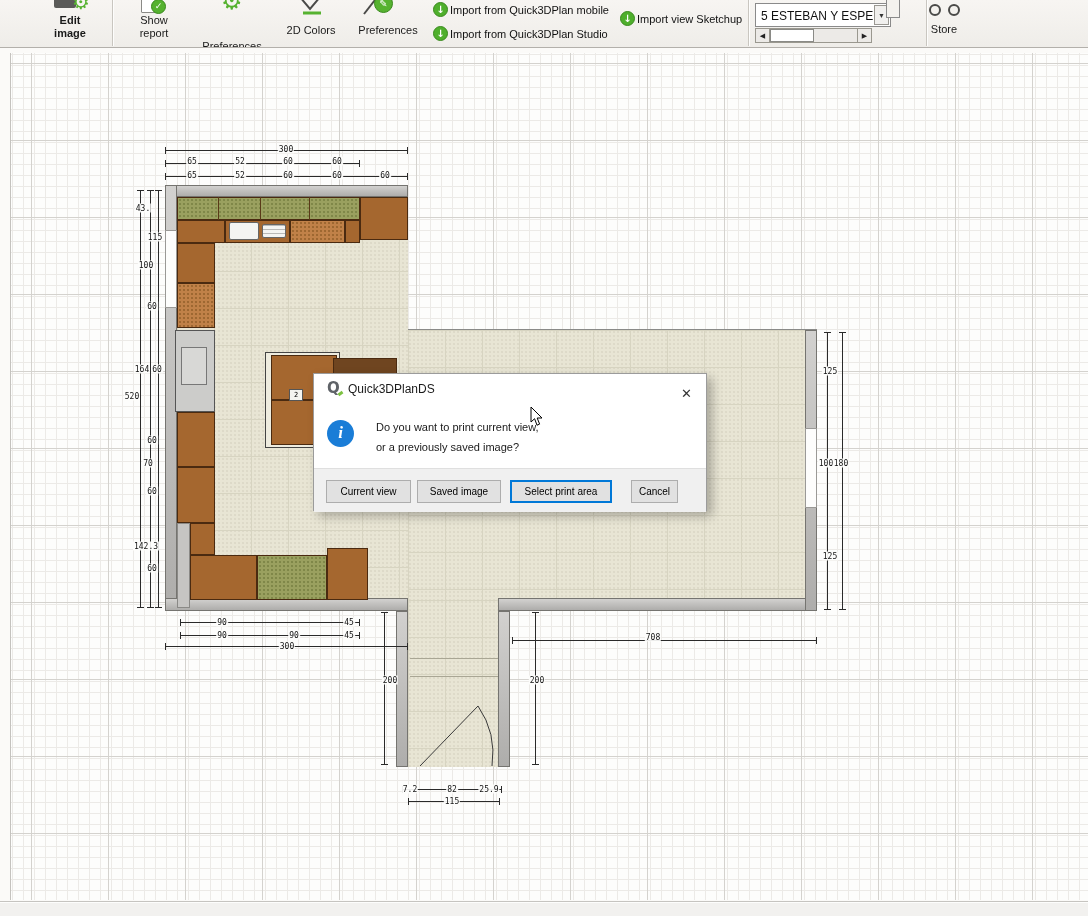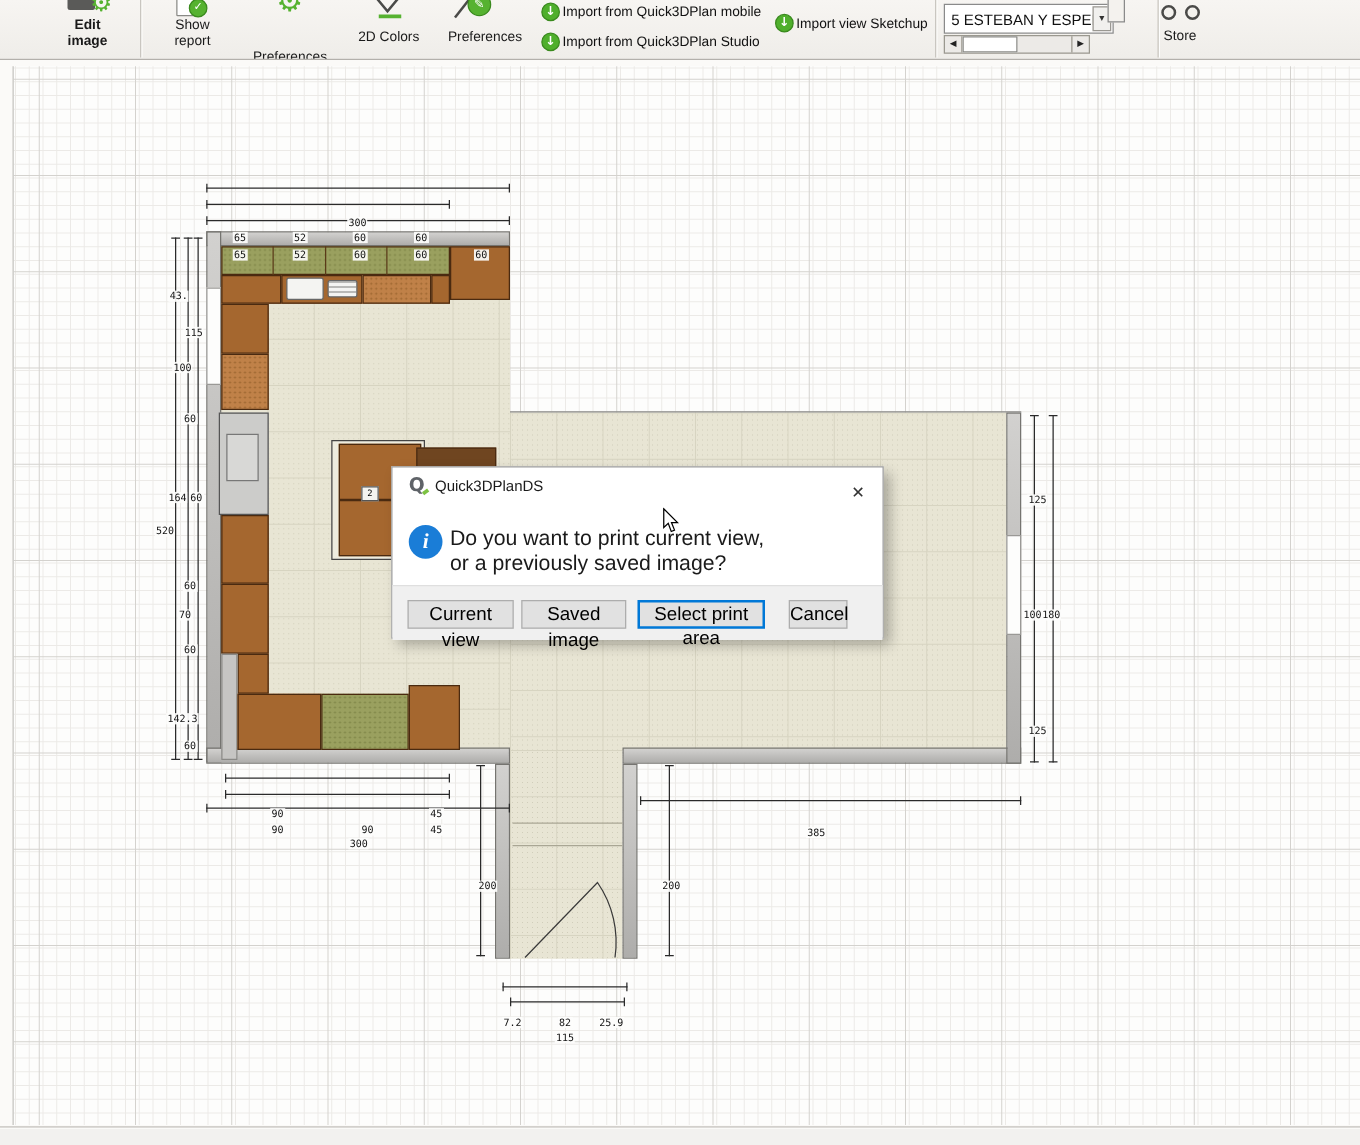--- a/index.html
+++ b/index.html
@@ -63,37 +63,37 @@
   .thinline{position:absolute;background:#a9a694;}
 
   
   .dl-h{position:absolute;height:1px;background:#2a2a2a;}
   .dl-v{position:absolute;width:1px;background:#2a2a2a;}
   .dl-h::before,.dl-h::after{content:"";position:absolute;width:1px;height:7px;background:#2a2a2a;top:-3px;}
   .dl-h::before{left:0;} .dl-h::after{right:0;}
   .dl-v::before,.dl-v::after{content:"";position:absolute;height:1px;width:7px;background:#2a2a2a;left:-3px;}
   .dl-v::before{top:0;} .dl-v::after{bottom:0;}
   .dim{position:absolute;transform:translate(-50%,-50%);font:8px "DejaVu Sans Mono",monospace;
-    color:#111;background:rgba(253,253,252,.92);padding:0 1px;white-space:nowrap;z-index:3;margin-top:29px;}
+    color:#111;background:rgba(253,253,252,.92);padding:0 1px;white-space:nowrap;z-index:3;}
   #island-tag{position:absolute;left:289px;top:389px;width:12px;height:10px;background:#f4f4f0;border:1px solid #555;
     font:7px/10px "DejaVu Sans Mono",monospace;text-align:center;z-index:2;}
 
   
   #dialog{position:absolute;left:313px;top:373px;width:394px;height:138px;background:#fff;border:1px solid #9b9b9b;
     box-shadow:5px 5px 10px rgba(0,0,0,.28);z-index:10;box-sizing:border-box;}
   #dlg-title{position:absolute;left:34px;top:8px;font-size:12px;color:#1a1a1a;}
   #dlg-qicon{position:absolute;left:13px;top:6px;width:16px;height:16px;font:bold 15px/16px "DejaVu Sans",sans-serif;color:#5f6368;}
   #dlg-qicon::after{content:"";position:absolute;right:0px;bottom:1px;width:5px;height:3px;background:#7dc242;transform:rotate(-35deg);}
   #dlg-close{position:absolute;left:367px;top:13px;font-size:13px;color:#333;line-height:13px;}
   #dlg-info{position:absolute;left:13px;top:46px;width:27px;height:27px;border-radius:50%;background:#1a7dd7;
     color:#fff;font:bold italic 17px/26px "Liberation Serif",serif;text-align:center;}
-  .dlg-text{position:absolute;left:46px;font-size:17px;color:#1a1a1a;white-space:nowrap;text-align:right;}
+  .dlg-text{position:absolute;left:62px;font-size:11px;color:#1a1a1a;white-space:nowrap;text-align:right;}
   #dlg-strip{position:absolute;left:0;top:94px;width:100%;height:44px;background:#f0f0f0;border-top:1px solid #dfdfdf;box-sizing:border-box;}
   .dlg-btn{position:absolute;top:11px;height:23px;background:#e1e1e1;border:1px solid #adadad;box-sizing:border-box;
-    font-size:15px;color:#000;text-align:center;line-height:21px;}
+    font-size:10px;color:#000;text-align:center;line-height:21px;}
   .dlg-btn.focused{border:2px solid #0078d7;line-height:19px;}
 
   
   #cursor{position:absolute;left:530px;top:406px;z-index:11;}
 
   
   #statusbar{position:absolute;left:0;top:901px;width:1088px;height:15px;background:#f2f1ef;
     border-top:1px solid #c6c4c0;box-shadow:inset 0 1px 0 #fdfdfc;z-index:6;}
 </style>
 </head>
@@ -253,21 +253,21 @@
       <span class="dim" style="left: 148px; top: 463px;">70</span>
       <span class="dim" style="left: 152px; top: 491px;">60</span>
       <span class="dim" style="left: 146px; top: 546px;">142.3</span>
       <span class="dim" style="left: 152px; top: 568px;">60</span>
       <span class="dim" style="left: 222px; top: 622px;">90</span>
       <span class="dim" style="left: 349px; top: 622px;">45</span>
       <span class="dim" style="left: 222px; top: 635px;">90</span>
       <span class="dim" style="left: 294px; top: 635px;">90</span>
       <span class="dim" style="left: 349px; top: 635px;">45</span>
       <span class="dim" style="left: 287px; top: 646px;">300</span>
-      <span class="dim" style="left: 653px; top: 637px;">385</span>
+      <span class="dim" style="left: 653px; top: 637px;">708</span>
       <span class="dim" style="left: 390px; top: 680px;">200</span>
       <span class="dim" style="left: 537px; top: 680px;">200</span>
       <span class="dim" style="left: 410px; top: 789px;">7.2</span>
       <span class="dim" style="left: 452px; top: 789px;">82</span>
       <span class="dim" style="left: 489px; top: 789px;">25.9</span>
       <span class="dim" style="left: 452px; top: 801px;">115</span>
       <span class="dim" style="left: 830px; top: 371px;">125</span>
       <span class="dim" style="left: 826px; top: 463px;">100</span>
       <span class="dim" style="left: 841px; top: 463px;">180</span>
       <span class="dim" style="left: 830px; top: 556px;">125</span>

